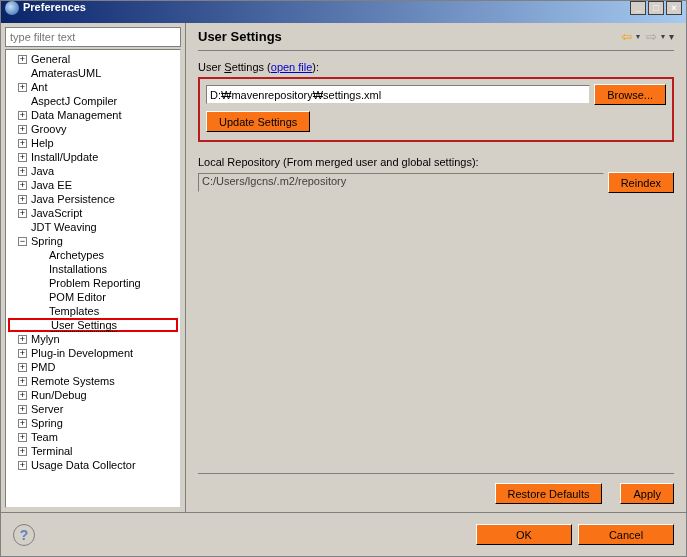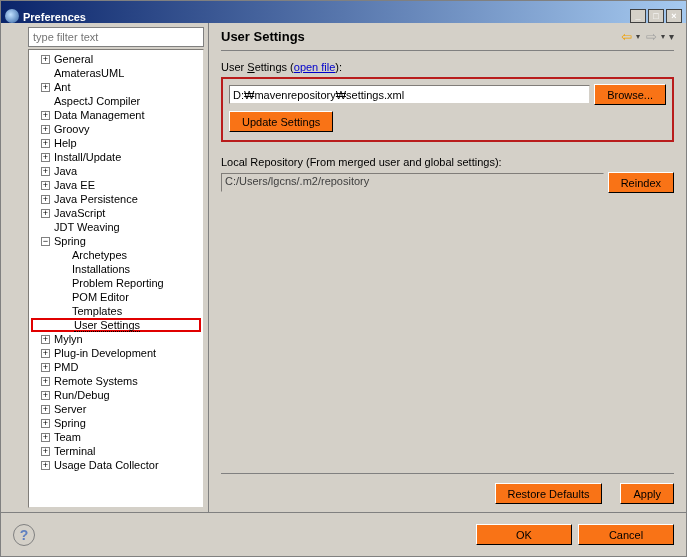--- a/index.html
+++ b/index.html
@@ -1,23 +1,23 @@
 <!DOCTYPE html>
 <html><head>
 <meta charset="utf-8">
 <style>
 * { box-sizing: border-box; font-family: Tahoma, Arial, sans-serif; font-size: 11px; }
 body { margin: 0; background: #d4d0c8; }
 .window { width: 687px; height: 557px; background: #d4d0c8; border: 1px solid #808080; position: relative; }
-.titlebar { height: 22px; background: linear-gradient(to right, #0a246a, #a6caf0); color: #fff; display: flex; align-items: flex-end; padding: 0 4px; font-weight: bold; }
+.titlebar { height: 22px; background: linear-gradient(to right, #0a246a, #a6caf0); color: #fff; display: flex; align-items: flex-start; padding: 0 4px; font-weight: bold; }
 .titlebar-icon { width: 14px; height: 14px; margin-right: 4px; background: radial-gradient(circle at 40% 40%, #c0e0ff, #3060a0); border-radius: 50%; }
 .titlebar-title { flex: 1; }
 .titlebar-buttons { display: flex; gap: 2px; }
 .tb-btn { width: 16px; height: 14px; background: #d4d0c8; border: 1px solid #404040; display: flex; align-items: center; justify-content: center; font-size: 9px; line-height: 1; cursor: pointer; }
-.content { display: flex; height: calc(100% - 22px - 44px); margin-left: 23px; }
+.content { display: flex; height: calc(100% - 22px - 44px); }
 .left-pane { width: 185px; border-right: 1px solid #808080; display: flex; flex-direction: column; padding: 4px; }
 .filter-input { width: 100%; height: 20px; border: 1px solid #808080; background: #fff; padding: 2px 4px; color: #808080; margin-bottom: 2px; }
 .tree-wrapper { flex: 1; background: #fff; border: 1px inset #d4d0c8; overflow-y: scroll; position: relative; }
 .tree { padding: 2px; }
 .tree-item { display: flex; align-items: center; height: 14px; cursor: pointer; white-space: nowrap; }
 .expand-box { width: 9px; height: 9px; border: 1px solid #808080; display: inline-flex; align-items: center; justify-content: center; font-size: 9px; margin-right: 4px; line-height: 1; color: #000; background: #fff; flex-shrink: 0; }
 .expand-spacer { width: 9px; height: 9px; margin-right: 4px; flex-shrink: 0; }
 .l0 { padding-left: 10px; }
 .l1 { padding-left: 28px; }
 .selected { border: 2px solid #e00000; padding-top: 0; padding-bottom: 0; }

